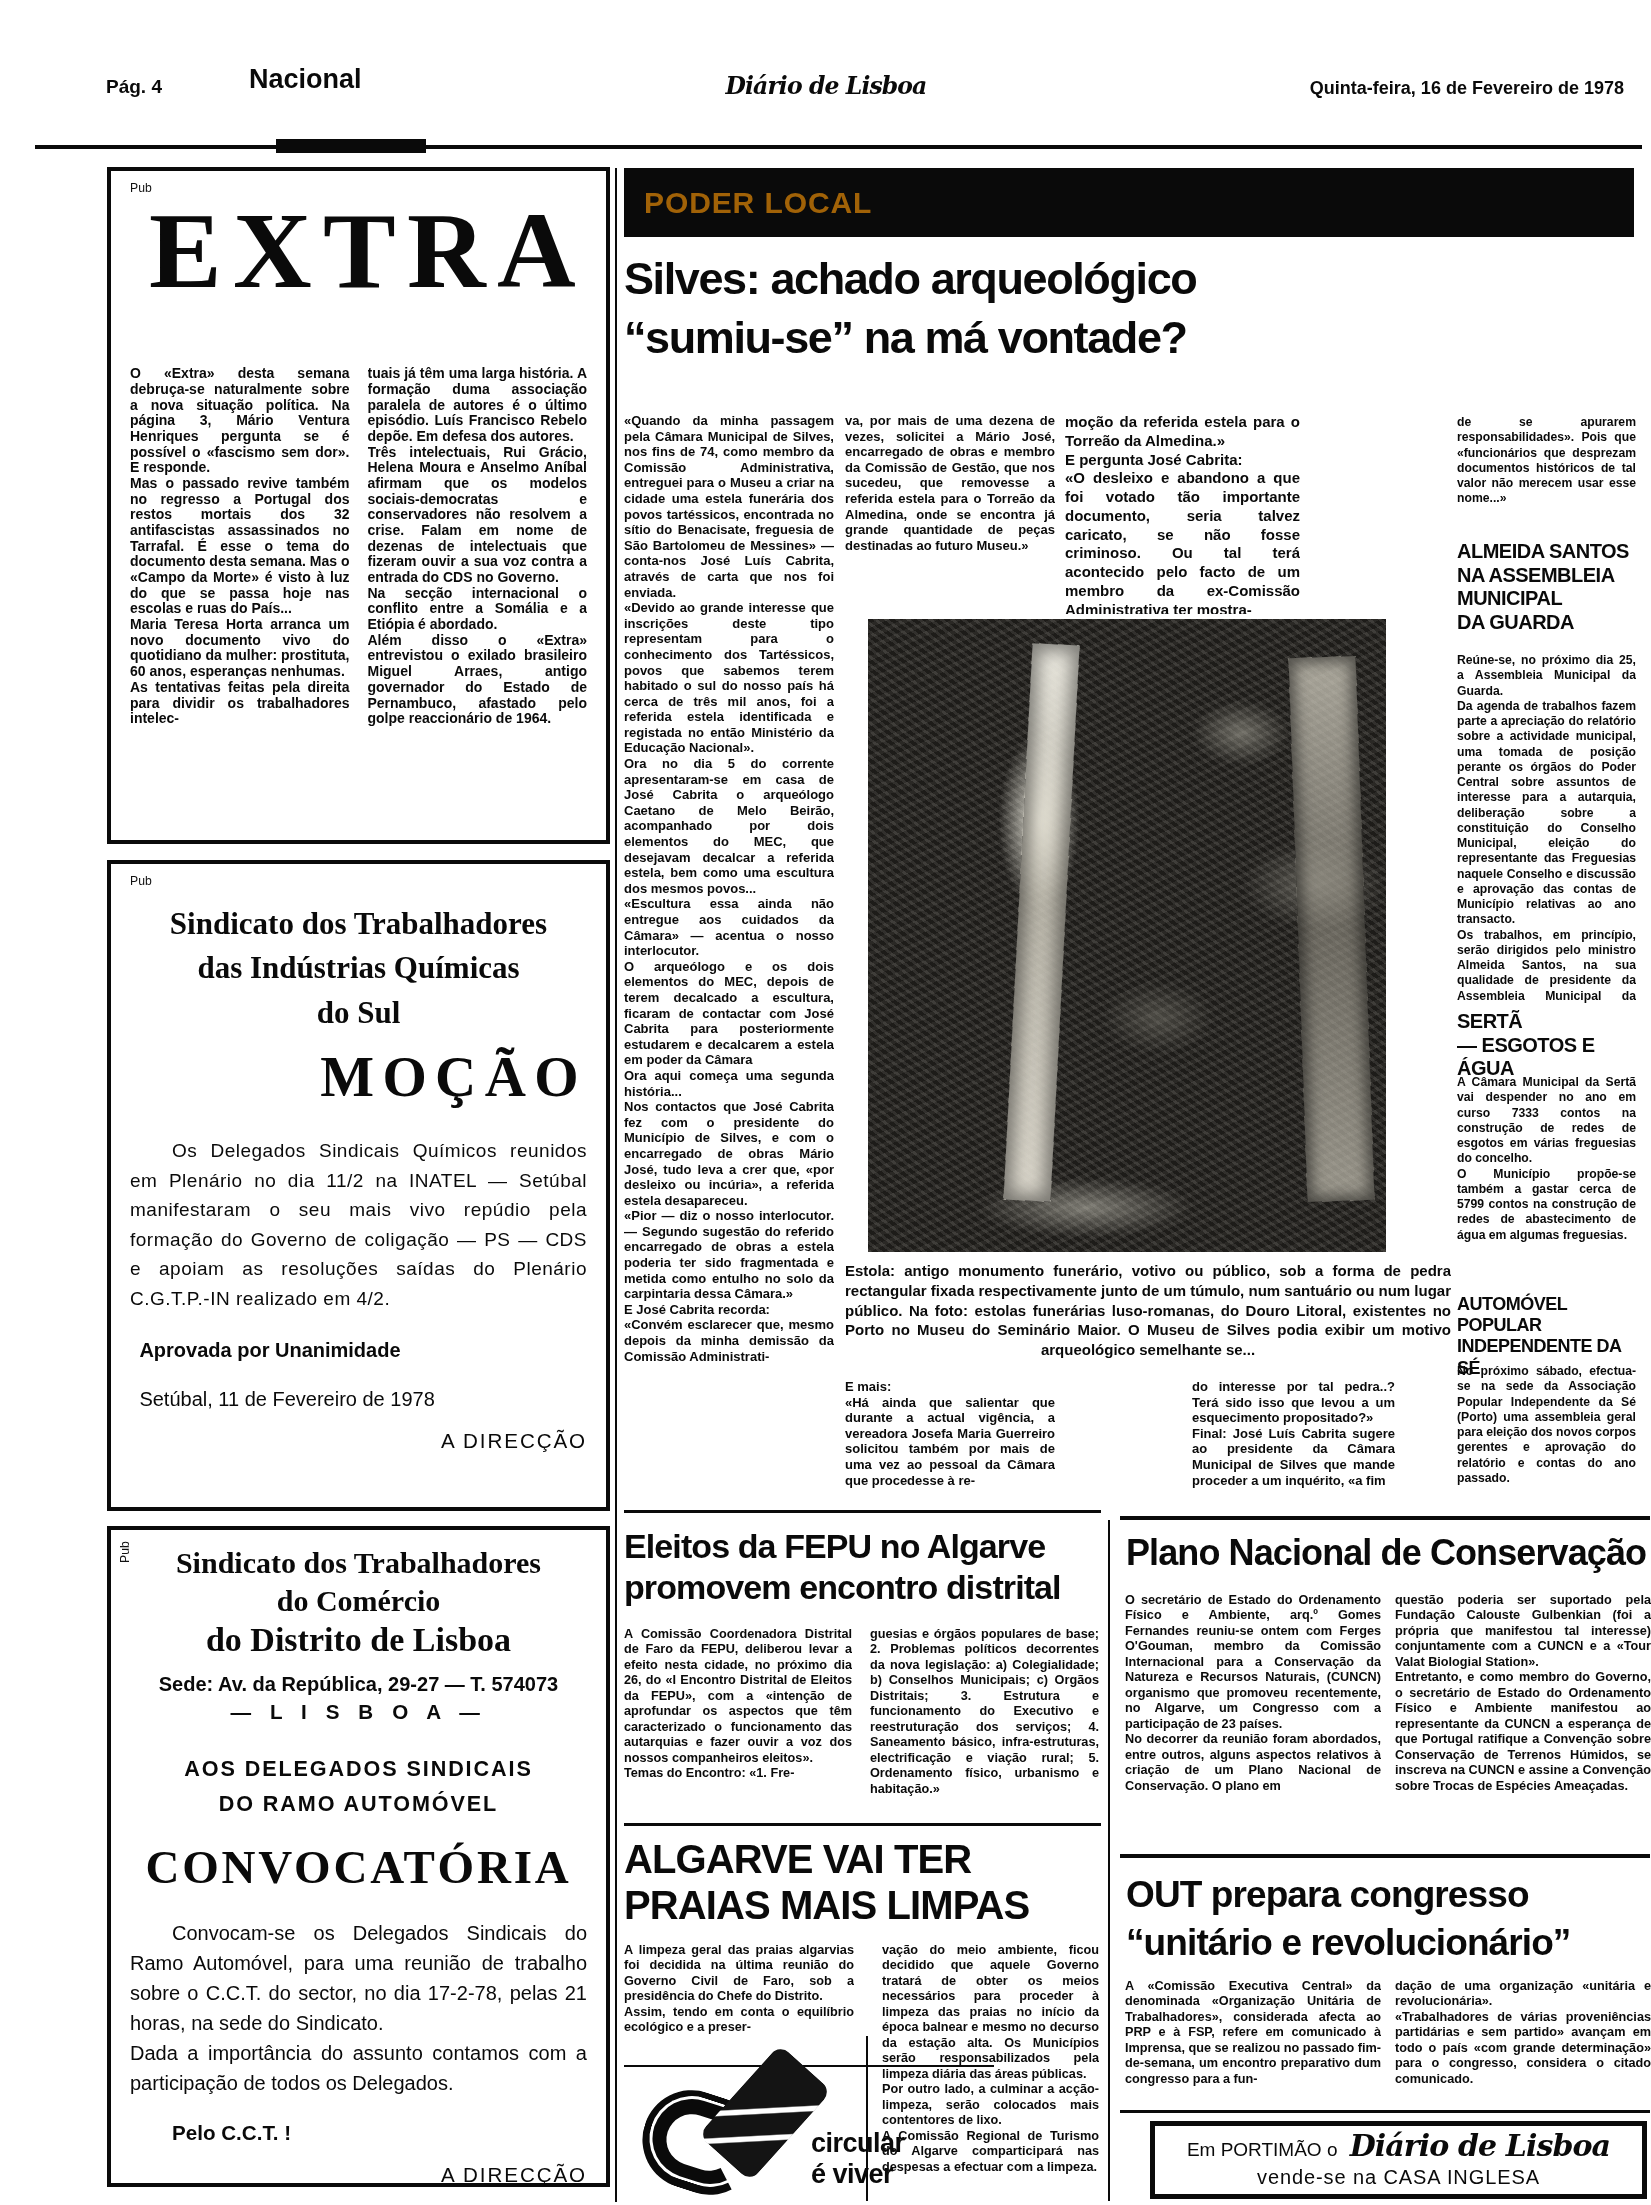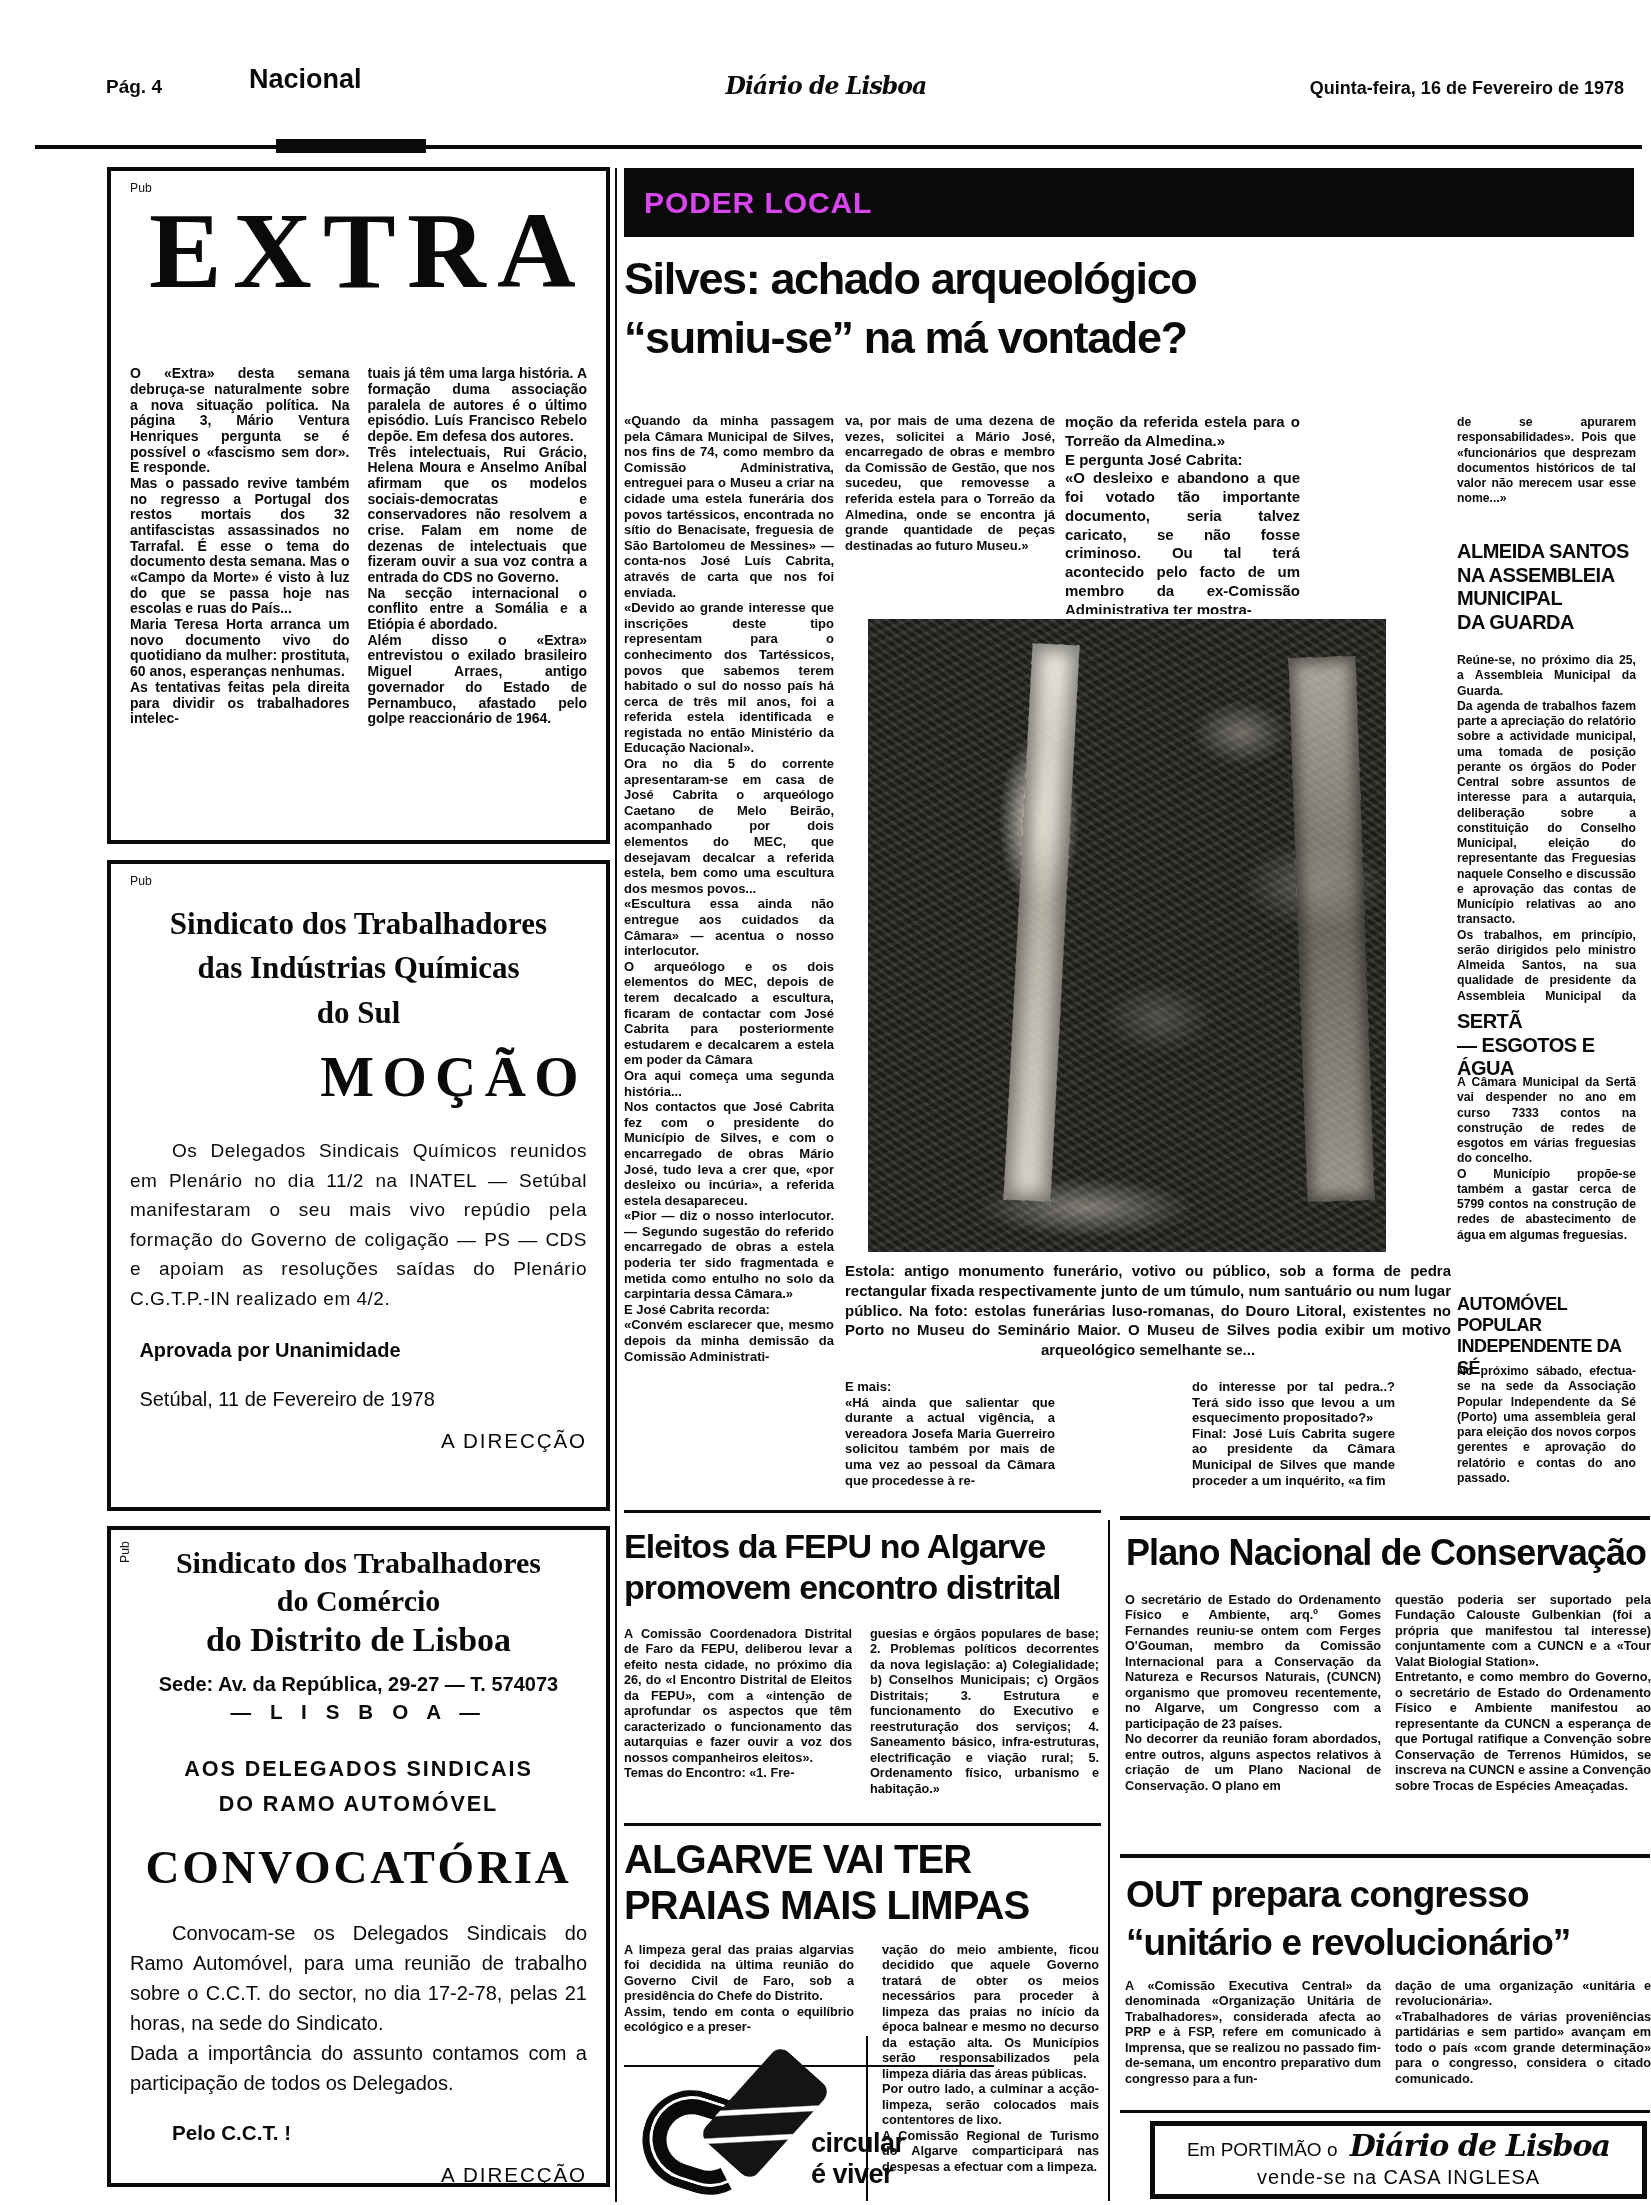--- a/index.html
+++ b/index.html
@@ -40,21 +40,21 @@
   .com-addr{font:700 20px/1.5 "Liberation Sans",sans-serif;text-align:center;margin-top:7.5px;}
   .com-city{font:700 20.6px/1.3 "Liberation Sans",sans-serif;text-align:center;letter-spacing:6.6px;}
   .com-to{font:700 21.6px/1.6 "Liberation Sans",sans-serif;text-align:center;letter-spacing:1.9px;margin-top:26px;}
   .com-head{font:700 47px/1.1 "Liberation Serif",serif;text-align:center;letter-spacing:2.8px;margin:20.6px 0 23.5px;}
   .com-body{font:400 20px/1.5 "Liberation Sans",sans-serif;text-align:justify;white-space:pre-line;
             text-indent:42px;}
   .com-cct{font:700 20.6px/1 "Liberation Sans",sans-serif;margin-top:25px;text-indent:42px;}
 
   
   .banner{left:624px;top:168px;width:1010px;height:69px;background:#0a0a0a;display:flex;align-items:center;}
-  .banner span{color:#d946ef;font:700 30px/1 "Liberation Sans",sans-serif;letter-spacing:0.9px;padding-left:20px;}
+  .banner span{color:#a16207;font:700 30px/1 "Liberation Sans",sans-serif;letter-spacing:0.9px;padding-left:20px;}
   .headline{left:624px;top:249px;width:1013px;font:700 45px/1.32 "Liberation Sans",sans-serif;
             letter-spacing:-1.4px;white-space:pre-line;}
 
   .artcol{font:700 13px/1.2 "Liberation Sans",sans-serif;text-align:justify;white-space:pre-line;overflow:hidden;}
   .artcol-big{font:700 15px/1.25 "Liberation Sans",sans-serif;text-align:justify;white-space:pre-line;overflow:hidden;}
 
   .photo{left:868px;top:619px;width:518px;height:633px;
      background:
        radial-gradient(ellipse 56px 122px at 33% 32%, rgba(246,244,232,.95), rgba(246,244,232,0) 72%),
        radial-gradient(ellipse 70px 47px at 72% 18%, rgba(170,168,156,.55), transparent 70%),

